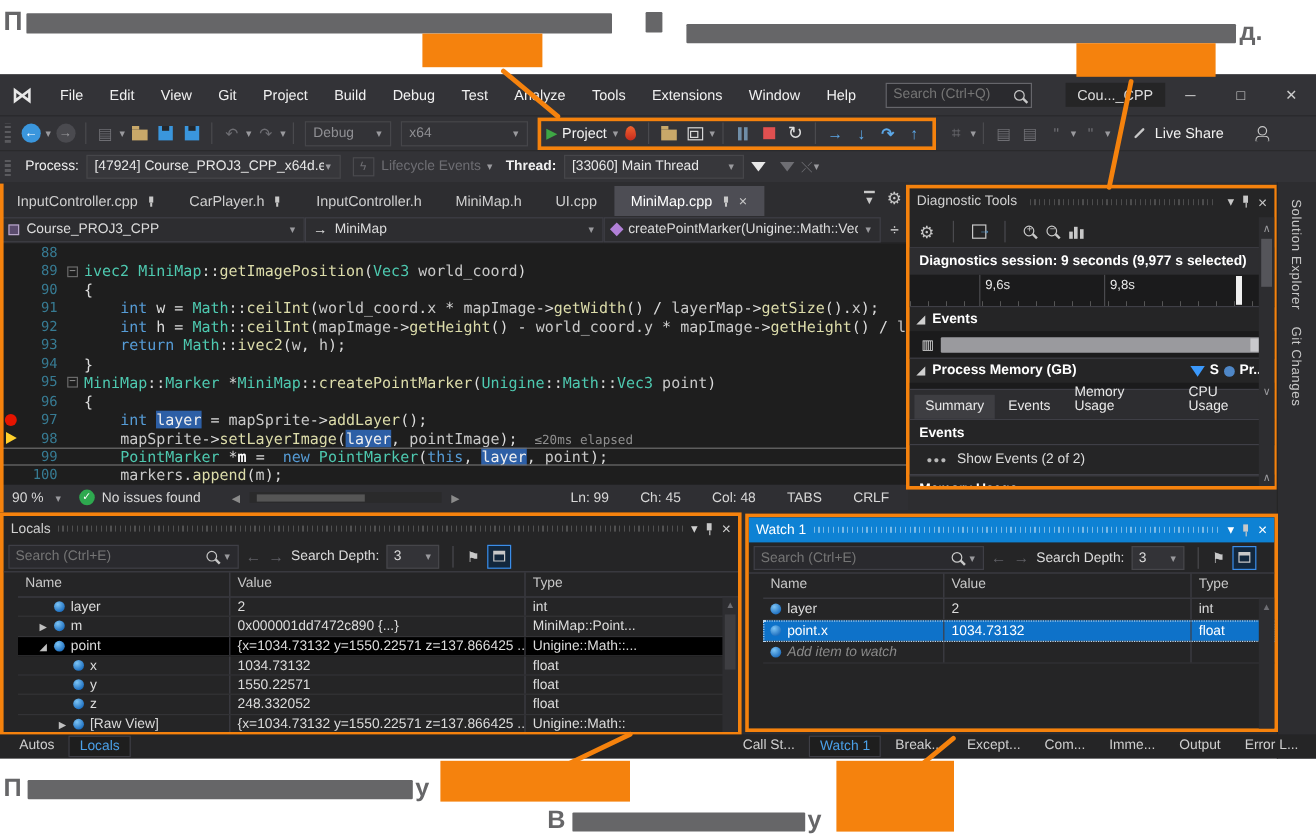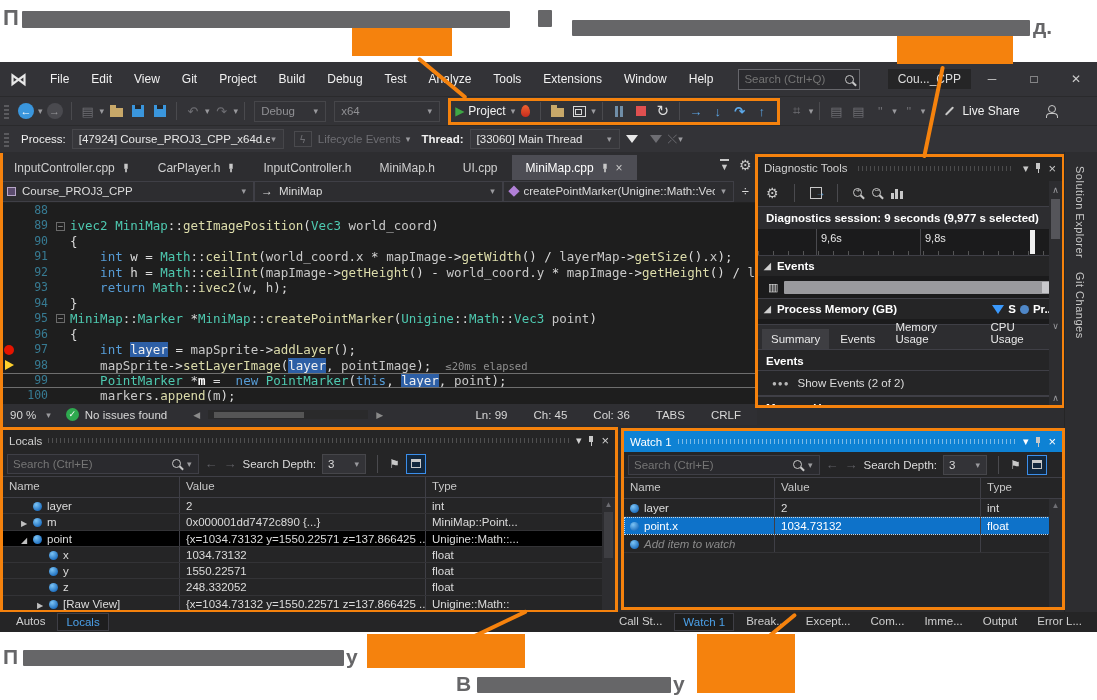--- a/index.html
+++ b/index.html
@@ -170,21 +170,21 @@
   .twhead .hic { font-size:11px; }
   .searchrow { height:26px; display:flex; align-items:center; padding:0 4px; gap:6px; border-bottom:1px solid #3F3F46; }
   .searchbox { flex:0 0 172px; height:20px; background:#2A2A2E; border:1px solid #3F3F46; display:flex; align-items:center; padding:0 5px; gap:5px; }
   .searchbox input { flex:1; min-width:0; background:transparent; border:none; outline:none; color:#8A8A8A; font-size:11.5px; font-family:"Liberation Sans",sans-serif; }
   .navarrow { color:#5F5F64; font-size:13px; }
   .depth-label { color:#DCDCDC; }
   .depth-combo { width:44px; height:20px; border:1px solid #46464A; background:#333337; color:#DCDCDC; display:flex; align-items:center; justify-content:space-between; padding:0 5px; }
   .flagpin { color:#C8C8C8; font-size:12px; }
   .grid-ic { width:20px; height:20px; border:1px solid #3B8EEA; background:#12273D; display:flex; align-items:center; justify-content:center; }
   .grid-ic span { width:10px; height:9px; border:1px solid #C8C8C8; border-top-width:3px; }
-  .grid { position:relative; }
+  .grid { position:relative;padding-left:12px; }
   .ghead { height:21px; display:flex; color:#C8C8C8; border-bottom:1px solid #3F3F46; }
   .gcol { padding:3px 6px; border-right:1px solid #3F3F46; }
   .grow { display:flex; color:#DCDCDC; border-bottom:1px solid #333336; height:16.3px; line-height:16px; }
   .grow .gcol { padding:0 6px; border-right:1px solid #3F3F46; overflow:hidden; white-space:nowrap; }
   .grow.sel-gray { background:#000000; }
   .grow.sel-blue { background:#0E72C9; color:#FFF; outline:1px dotted #BCD8F0; outline-offset:-1px; }
   .grow.ph .g-name { color:#8A8A8A; font-style:italic; }
   .exp { display:inline-block; width:12px; color:#C0C0C0; font-size:8px; }
   .sphere { display:inline-block; width:9px; height:9px; border-radius:50%; background:radial-gradient(circle at 35% 30%, #7CC4F5, #1E6FBF 75%); margin-right:5px; vertical-align:-1px; }
   .gscroll { position:absolute; right:0; top:0; bottom:0; width:13px; background:#2D2D30; color:#6E6E73; font-size:8px; text-align:center; }
@@ -428,21 +428,21 @@
       <span class="checkcirc">✓</span>
       <span>No issues found</span>
       <span style="margin-left:26px; color:#8A8A8A; font-size:9px;">◀</span>
       <div class="hscroll">
           <span class="thumb"></span>
         </div>
       <span style="color:#8A8A8A; font-size:9px;">▶</span>
       <div class="est-right">
         <span>Ln: 99</span>
         <span>Ch: 45</span>
-        <span>Col: 36</span>
+        <span>Col: 48</span>
         <span>TABS</span>
         <span>CRLF</span>
       </div>
     </div>
 
     <div class="diag">
       <div class="phead">
         <span>Diagnostic Tools</span>
         <span class="dots"></span>
         <span class="hic">▾</span>

